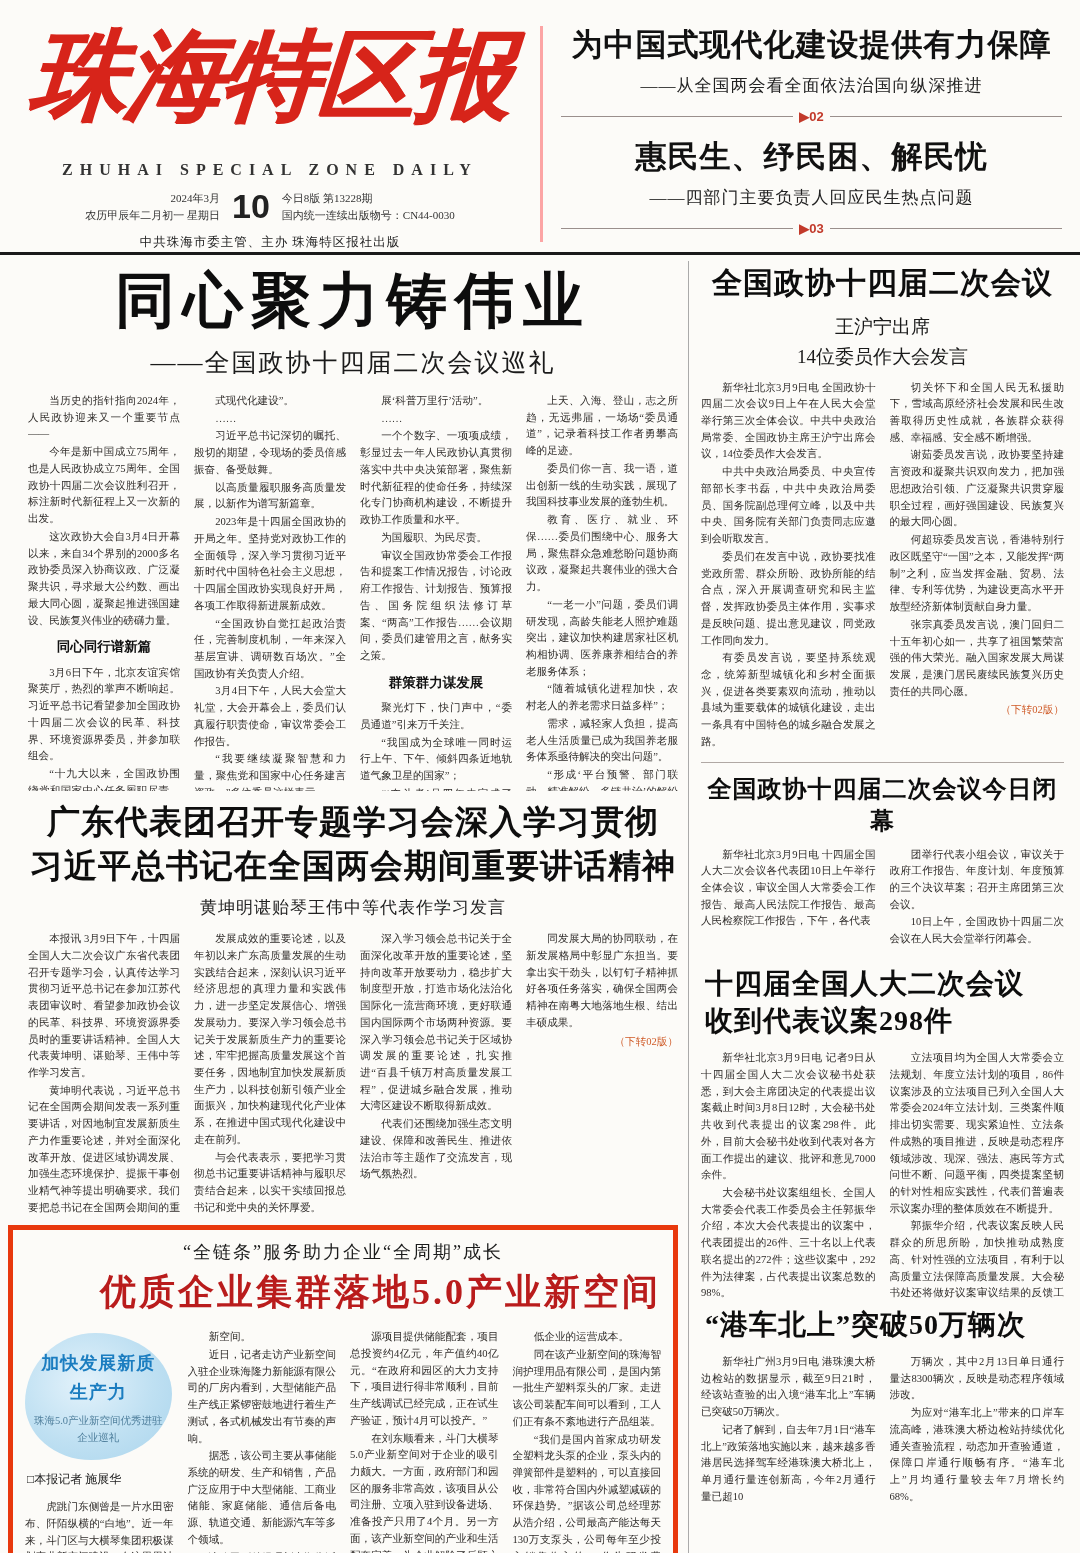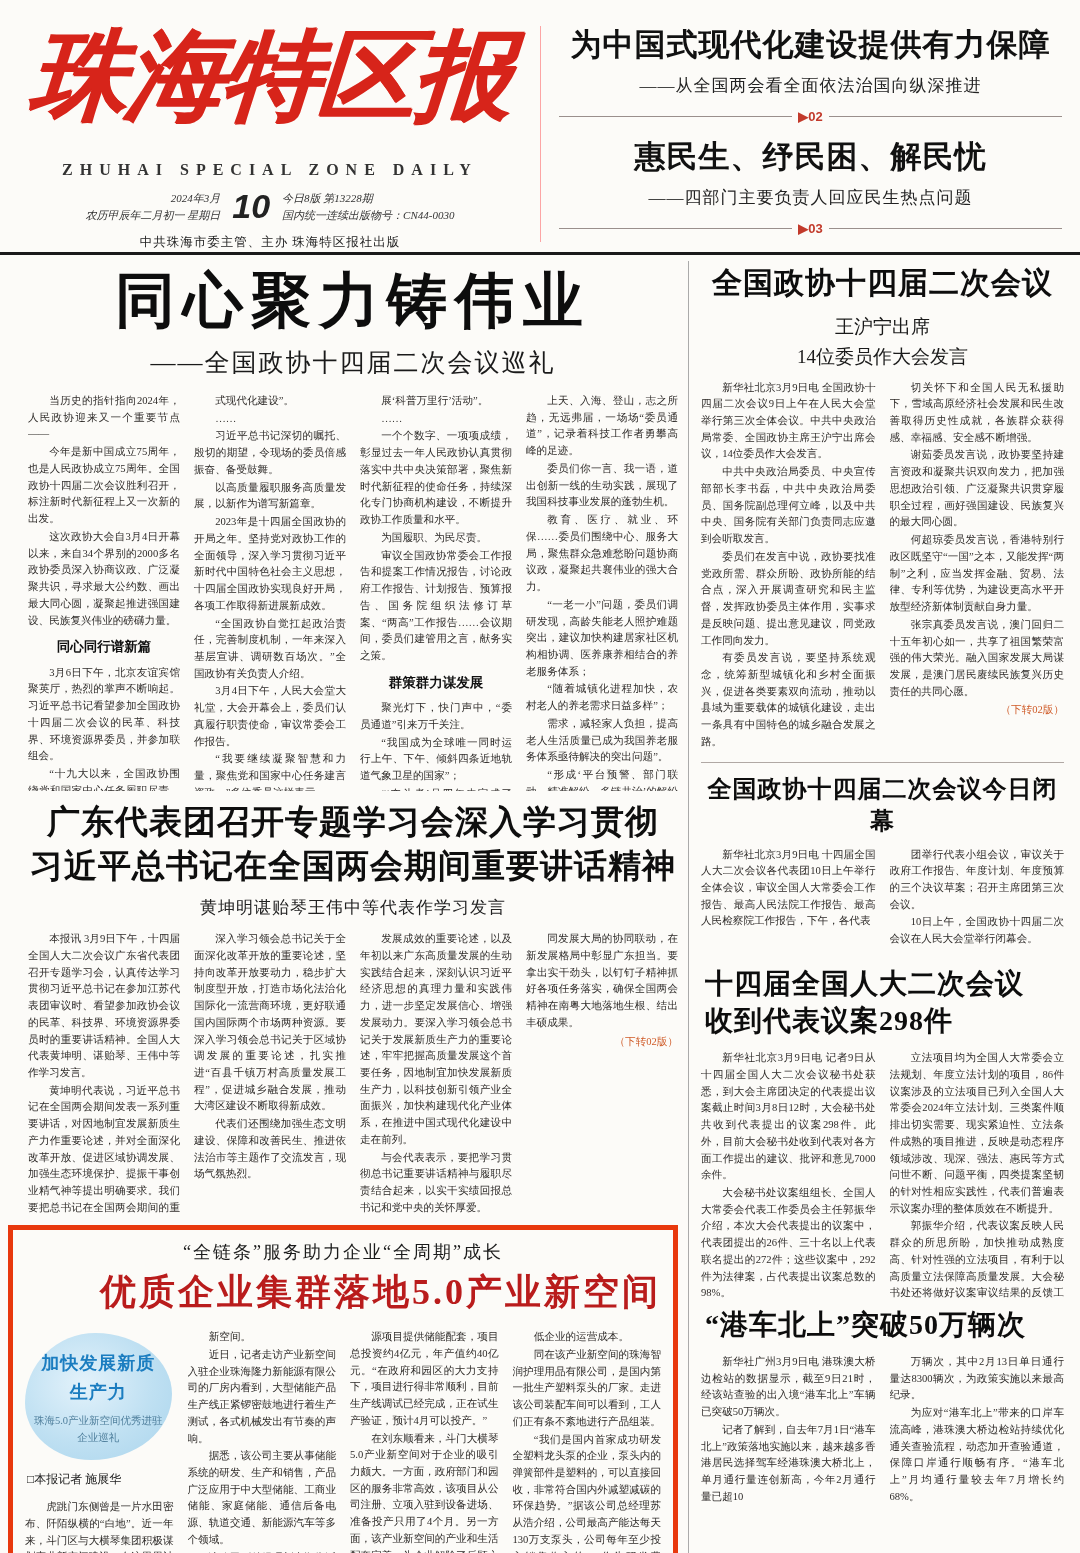--- a/index.html
+++ b/index.html
@@ -11,26 +11,26 @@
   
   .header { display:flex; height:252px; }
   .masthead { flex:0 0 540px; text-align:center; padding-top:10px; }
   .brand {
     color:#d7241a; font-weight:900; font-style:italic;
     font-size:98px; line-height:1.35; letter-spacing:-2px;
     transform:skewX(-4deg); text-shadow:1px 1px 0 #d7241a;
     white-space:nowrap;
   }
   .brand-en { font-size:16px; letter-spacing:7px; font-weight:700; color:#333; margin-top:19px; }
-  .dateline { display:flex; justify-content:center; align-items:center; gap:12px; margin-top:8px;font-style:italic; }
+  .dateline { display:flex; justify-content:center; align-items:center; gap:12px; margin-top:8px; }
   .date-left  { font-size:11px; color:#333; text-align:right; line-height:1.5; }
   .date-day   { font-size:34px; font-weight:700; font-family:"Liberation Sans", sans-serif; color:#222; }
   .date-right { font-size:11px; color:#333; text-align:left; line-height:1.5; }
   .publisher  { font-size:12.5px; color:#222; margin-top:8px; letter-spacing:1px; }
-  .topright { flex:1; border-left:1px solid #fca5a5; margin:26px 0 10px 0; padding:0 18px; }
+  .topright { flex:1; border-left:3px solid #fca5a5; margin:26px 0 10px 0; padding:0 18px; }
   .tr-story { text-align:center; }
   .tr-title { font-size:31px; font-weight:900; letter-spacing:1px; color:#111; line-height:1.25; }
   .tr-sub   { font-size:17px; color:#222; margin-top:9px; letter-spacing:1px; }
   .marker-row { display:flex; align-items:center; margin:12px 0 14px 0; }
   .marker-row .ln { flex:1; height:1px; background:#9a8f8c; }
   .marker-row .pg { color:#c23a2b; font-size:13px; font-weight:700; padding:0 6px; font-family:"Liberation Sans", sans-serif; }
   .rule-thick { height:3px; background:#1a1a1a; margin:0 0 6px 0; }
   
   .main { display:flex; }
   .left { flex:0 0 688px; padding:6px 10px 0 28px; }
@@ -172,26 +172,26 @@
           <div>广东代表团召开专题学习会深入学习贯彻</div>
           <div>习近平总书记在全国两会期间重要讲话精神</div>
         </h2>
         <div class="byline-center">黄坤明谌贻琴王伟中等代表作学习发言</div>
         <div class="cols h292">
           <div class="col">
               <p class="para">本报讯  3月9日下午，十四届全国人大二次会议广东省代表团召开专题学习会，认真传达学习贯彻习近平总书记在参加江苏代表团审议时、看望参加政协会议的民革、科技界、环境资源界委员时的重要讲话精神。全国人大代表黄坤明、谌贻琴、王伟中等作学习发言。</p>
               <p class="para">黄坤明代表说，习近平总书记在全国两会期间发表一系列重要讲话，对因地制宜发展新质生产力作重要论述，并对全面深化改革开放、促进区域协调发展、加强生态环境保护、提振干事创业精气神等提出明确要求。我们要把总书记在全国两会期间的重要讲话精神同总书</p>
             </div>
           <div class="col">
+              <p class="para">发展成效的重要论述，以及年初以来广东高质量发展的生动实践结合起来，深刻认识习近平经济思想的真理力量和实践伟力，进一步坚定发展信心、增强发展动力。要深入学习领会总书记关于发展新质生产力的重要论述，牢牢把握高质量发展这个首要任务，因地制宜加快发展新质生产力，以科技创新引领产业全面振兴，加快构建现代化产业体系，在推进中国式现代化建设中走在前列。</p>
+              <p class="para">与会代表表示，要把学习贯彻总书记重要讲话精神与履职尽责结合起来，以实干实绩回报总书记和党中央的关怀厚爱。</p>
+            </div>
+          <div class="col">
               <p class="para">深入学习领会总书记关于全面深化改革开放的重要论述，坚持向改革开放要动力，稳步扩大制度型开放，打造市场化法治化国际化一流营商环境，更好联通国内国际两个市场两种资源。要深入学习领会总书记关于区域协调发展的重要论述，扎实推进“百县千镇万村高质量发展工程”，促进城乡融合发展，推动大湾区建设不断取得新成效。</p>
               <p class="para">代表们还围绕加强生态文明建设、保障和改善民生、推进依法治市等主题作了交流发言，现场气氛热烈。</p>
-            </div>
-          <div class="col">
-              <p class="para">发展成效的重要论述，以及年初以来广东高质量发展的生动实践结合起来，深刻认识习近平经济思想的真理力量和实践伟力，进一步坚定发展信心、增强发展动力。要深入学习领会总书记关于发展新质生产力的重要论述，牢牢把握高质量发展这个首要任务，因地制宜加快发展新质生产力，以科技创新引领产业全面振兴，加快构建现代化产业体系，在推进中国式现代化建设中走在前列。</p>
-              <p class="para">与会代表表示，要把学习贯彻总书记重要讲话精神与履职尽责结合起来，以实干实绩回报总书记和党中央的关怀厚爱。</p>
             </div>
           <div class="col">
               <p class="para">同发展大局的协同联动，在新发展格局中彰显广东担当。要拿出实干劲头，以钉钉子精神抓好各项任务落实，确保全国两会精神在南粤大地落地生根、结出丰硕成果。</p>
               <p class="jump">（下转02版）</p>
             </div>
         </div>
       </article>
 
       <article class="redbox">
         <div class="kicker">“全链条”服务助力企业“全周期”成长</div>
@@ -284,21 +284,21 @@
       </article>
 
       <article>
         <h3 class="rail-head-2l">“港车北上”突破50万辆次</h3>
         <div class="cols h150">
           <div class="col">
               <p class="para">新华社广州3月9日电  港珠澳大桥边检站的数据显示，截至9日21时，经该站查验的出入境“港车北上”车辆已突破50万辆次。</p>
               <p class="para">记者了解到，自去年7月1日“港车北上”政策落地实施以来，越来越多香港居民选择驾车经港珠澳大桥北上，单月通行量连创新高，今年2月通行量已超10</p>
             </div>
           <div class="col">
-              <p class="para">万辆次，其中2月13日单日通行量达8300辆次，为政策实施以来最高纪录。</p>
+              <p class="para">万辆次，其中2月13日单日通行量达8300辆次，反映是动态程序领域涉改。</p>
               <p class="para">为应对“港车北上”带来的口岸车流高峰，港珠澳大桥边检站持续优化通关查验流程，动态加开查验通道，保障口岸通行顺畅有序。“港车北上”月均通行量较去年7月增长约68%。</p>
             </div>
         </div>
       </article>
     </aside>
   </div>
 
 </div>
 
 </body></html>

